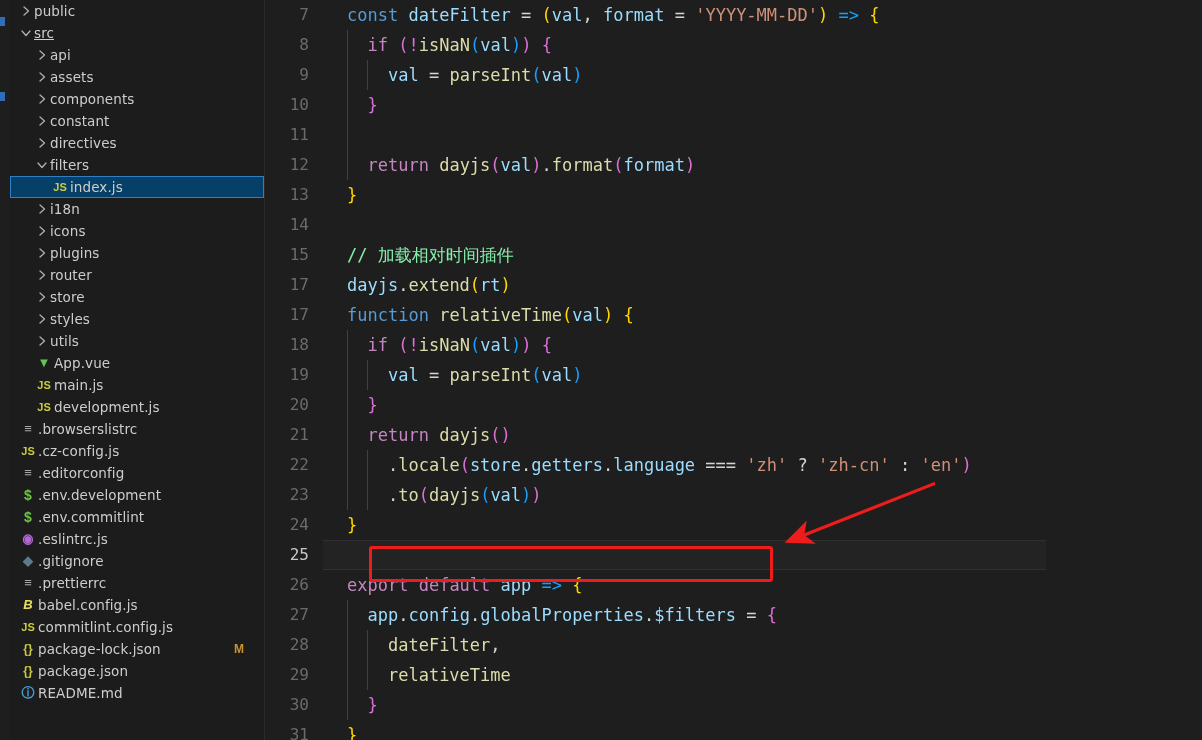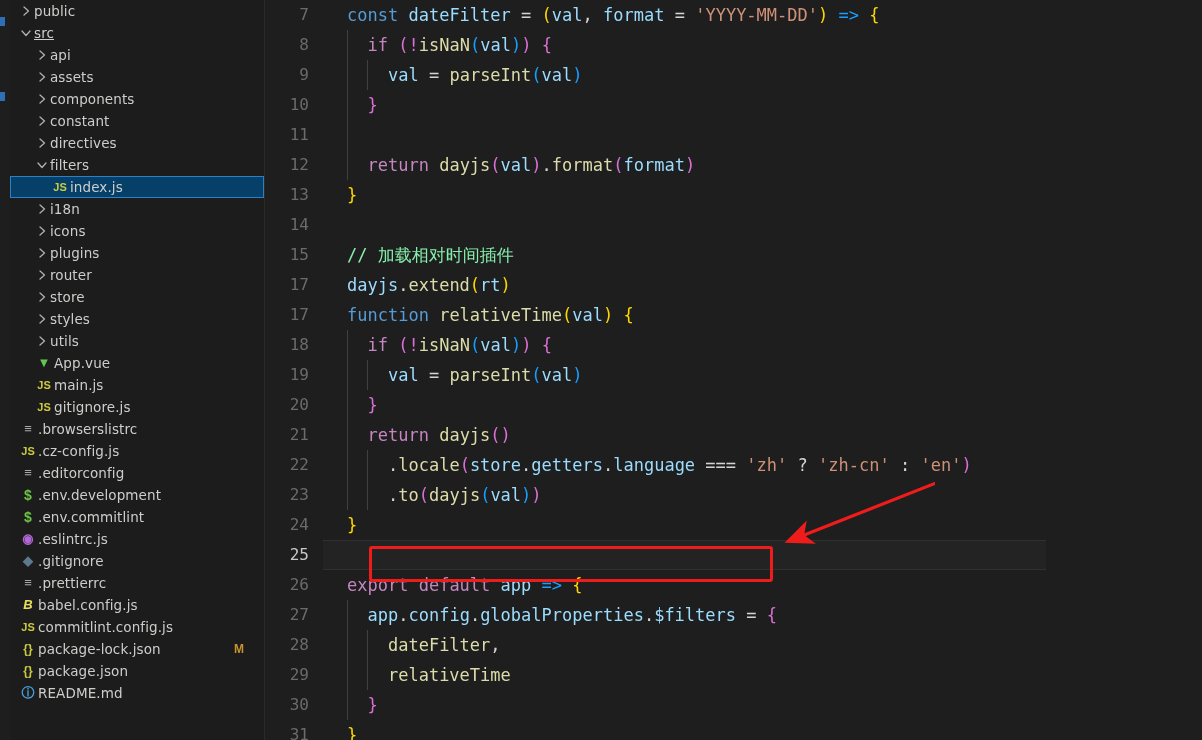--- a/index.html
+++ b/index.html
@@ -326,21 +326,21 @@
         <div class="row" style="padding-left: 24px;">
           <span class="ficon ic-vue">▼</span>
           <span class="label">App.vue</span>
         </div>
         <div class="row" style="padding-left: 24px;">
           <span class="ficon ic-js">JS</span>
           <span class="label">main.js</span>
         </div>
         <div class="row" style="padding-left: 24px;">
           <span class="ficon ic-js">JS</span>
-          <span class="label">gitignore.js</span>
+          <span class="label">development.js</span>
         </div>
         <div class="row" style="padding-left: 8px;">
           <span class="ficon ic-cfg">≡</span>
           <span class="label">.browserslistrc</span>
         </div>
         <div class="row" style="padding-left: 8px;">
           <span class="ficon ic-js">JS</span>
           <span class="label">.cz-config.js</span>
         </div>
         <div class="row" style="padding-left: 8px;">

